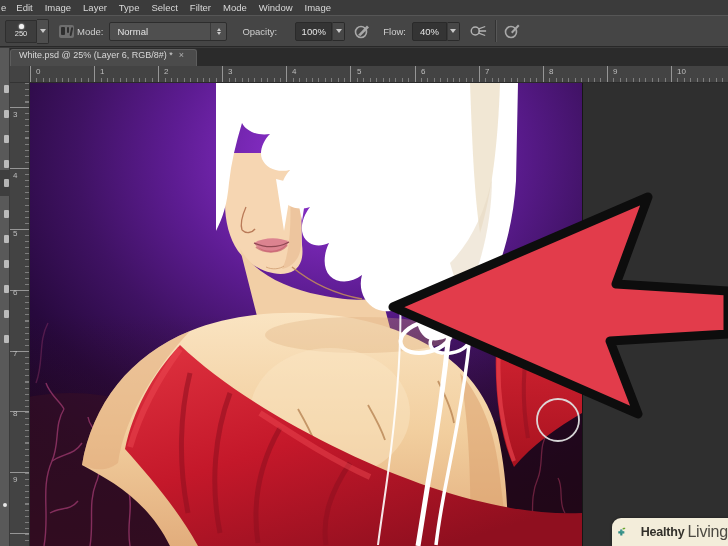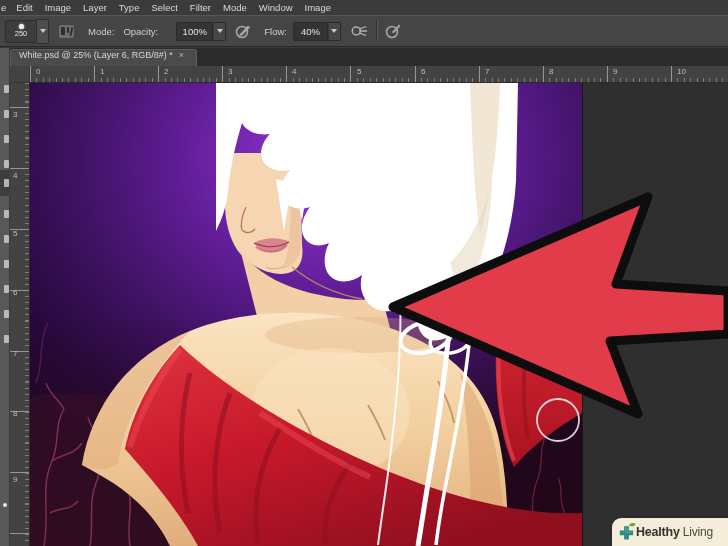--- a/index.html
+++ b/index.html
@@ -31,21 +31,21 @@
   .brushdot{width:5px;height:5px;border-radius:50%;background:#f2f2f2;box-shadow:0 0 2px #fff;margin-bottom:1px;}
   .brushsize{font-size:7.5px;color:#e5e5e5;}
   .ddchip{
     width:11px;height:23px;background:#4e4e4e;border:1px solid #2e2e2e;border-left:none;
     border-radius:0 2px 2px 0;display:flex;align-items:center;justify-content:center;
   }
   .tri-down{width:0;height:0;border-left:3px solid transparent;border-right:3px solid transparent;border-top:4px solid #c9c9c9;}
   .tri-up-s{width:0;height:0;border-left:2.5px solid transparent;border-right:2.5px solid transparent;border-bottom:3px solid #c9c9c9;margin-bottom:1px;}
   .tri-down-s{width:0;height:0;border-left:2.5px solid transparent;border-right:2.5px solid transparent;border-top:3px solid #c9c9c9;}
   .toolicon{margin-left:8px;width:18px;height:18px;display:flex;align-items:center;justify-content:center;}
-  .lbl{margin-left:13px;white-space:nowrap;}
+  .lbl{margin-left:2px;white-space:nowrap;}
   .select{
     margin-left:6px;width:118px;height:19px;background:#4f4f4f;border:1px solid #2d2d2d;border-radius:2px;
     display:flex;align-items:center;box-sizing:border-box;
   }
   .select .val{flex:1;padding-left:7px;color:#e4e4e4;}
   .stepper{width:15px;height:100%;border-left:1px solid #3a3a3a;display:flex;flex-direction:column;align-items:center;justify-content:center;}
   .valbox{
     margin-left:6px;height:19px;background:#343434;border:1px solid #2a2a2a;border-radius:2px 0 0 2px;
     display:flex;align-items:center;justify-content:center;color:#e4e4e4;box-sizing:border-box;
   }
@@ -94,22 +94,22 @@
   
   .canvas{position:absolute;left:30px;top:83px;width:552px;height:463px;border-right:1px solid #161616;box-sizing:content-box;}
   .pasteboard{position:absolute;left:583px;top:83px;width:145px;height:463px;background:#2f2f2f;}
   .overlay{position:absolute;left:0;top:0;width:728px;height:546px;pointer-events:none;z-index:5;}
   
   .badge{
     position:absolute;left:612px;top:518px;width:116px;height:28px;z-index:6;
     background:#f3edda;border-radius:9px 0 0 0;display:flex;align-items:center;padding-left:5px;box-sizing:border-box;
     box-shadow:0 0 3px rgba(0,0,0,.4);
   }
-  .badge .txtb{font-size:12.5px;font-weight:bold;color:#32302a;margin-left:0;letter-spacing:-.2px;}
-  .badge .txtl{font-size:12px;color:#4d4a42;margin-left:3px;letter-spacing:-.2px;}
+  .badge .txtb{font-size:12.5px;font-weight:bold;color:#32302a;margin-left:15px;letter-spacing:-.2px;}
+  .badge .txtl{font-size:16px;color:#4d4a42;margin-left:3px;letter-spacing:-.2px;}
 </style>
 </head>
 <body>
 
 <div class="menubar">
   <span class="mi">e</span>
   <span class="mi">Edit</span>
   <span class="mi">Image</span>
   <span class="mi">Layer</span>
   <span class="mi">Type</span>
@@ -132,22 +132,29 @@
   <div class="toolicon">
     <svg width="17" height="17" viewBox="0 0 17 17">
       <rect x="1" y="2" width="15" height="13" rx="2" fill="#6e6e6e"></rect>
       <rect x="3" y="4" width="4" height="8" rx="1" fill="#2e2e2e"></rect>
       <rect x="9" y="4" width="2" height="6" rx="1" fill="#2e2e2e"></rect>
       <rect x="12.5" y="4" width="2" height="9" rx="1" fill="#303030" transform="rotate(12 13 8)"></rect>
     </svg>
   </div>
 
   <span class="lbl">Mode:</span>
-
-  <span class="lbl" style="margin-left:9px">Opacity:</span>
+  <div class="select">
+    <span class="val">Normal</span>
+    <div class="stepper">
+      <div class="tri-up-s"></div>
+        <div class="tri-down-s"></div>
+    </div>
+  </div>
+
+  <span class="lbl" style="margin-left:15px">Opacity:</span>
   <div class="valbox w100">
       <span>100%</span>
     </div>
   <div class="vchip">
       <div class="tri-down"></div>
     </div>
 
   <div class="toolicon">
     <svg width="18" height="18" viewBox="0 0 18 18">
       <circle cx="8" cy="10" r="5.5" fill="none" stroke="#a8a8a8" stroke-width="1.6"></circle>

